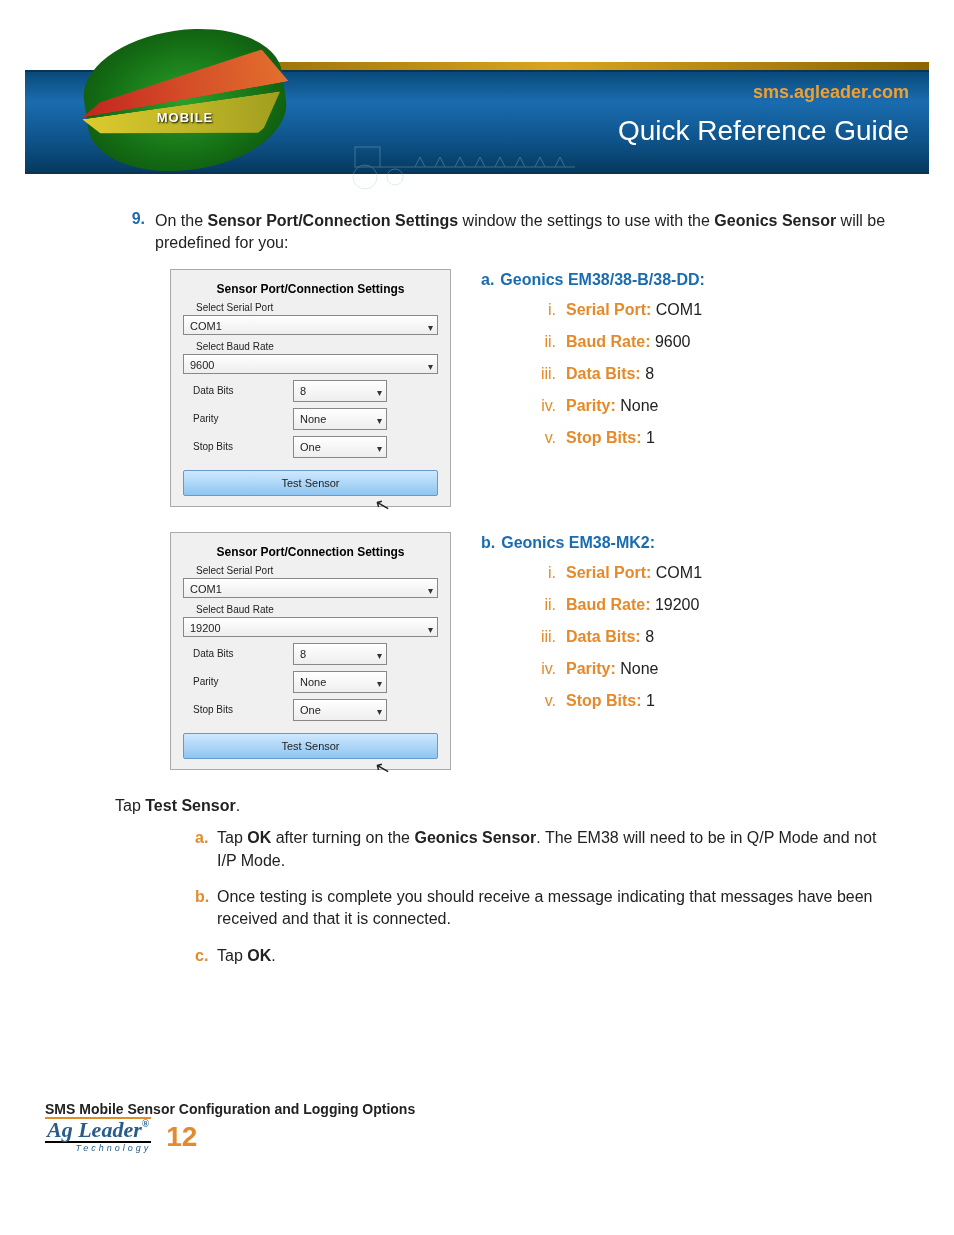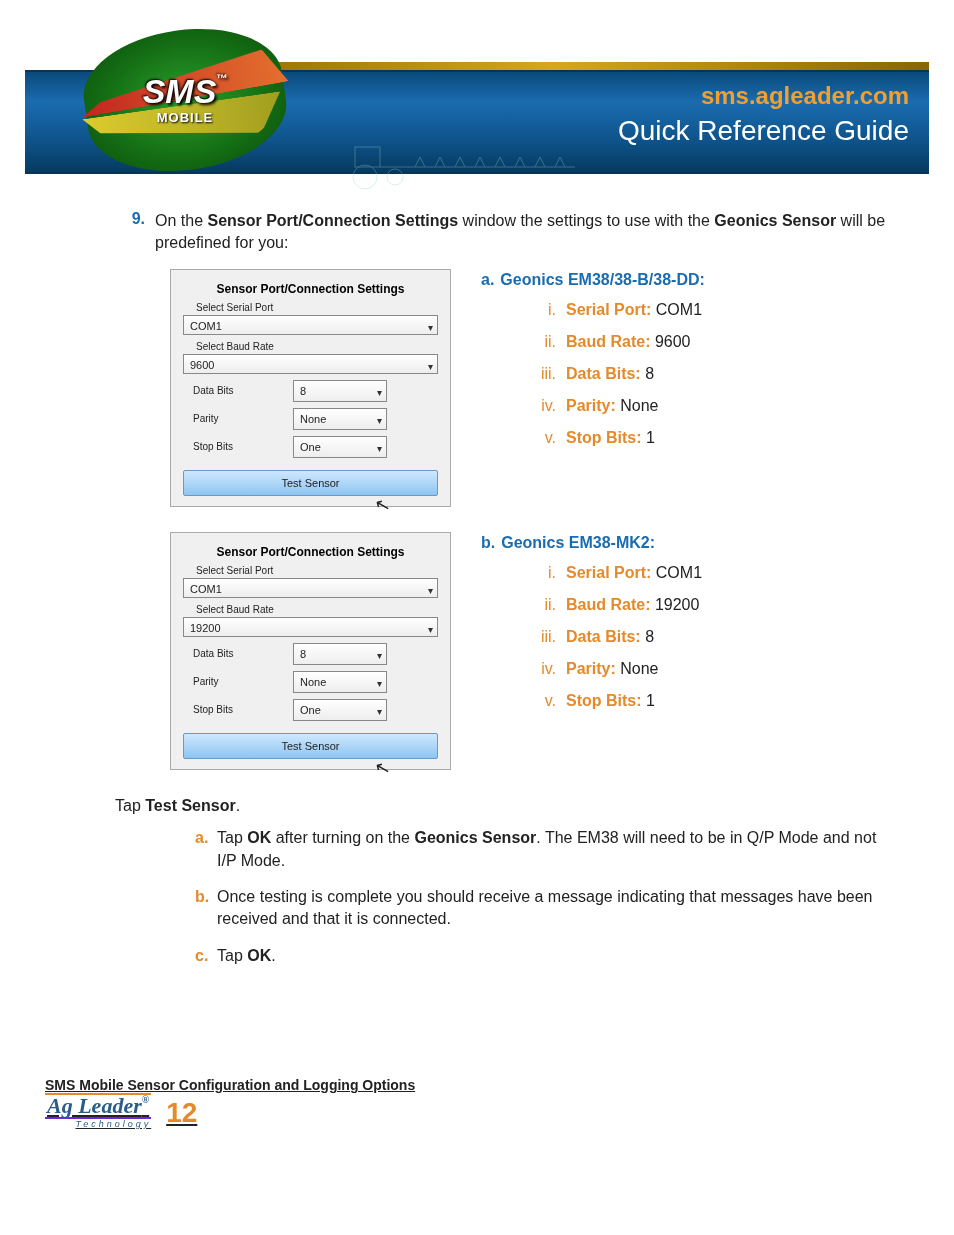--- a/index.html
+++ b/index.html
@@ -93,21 +93,21 @@
     color: #fff;
     letter-spacing: 1px;
     text-shadow: 1px 1px 2px #000;
   }
   .banner-url {
     position: absolute;
     right: 20px;
     top: 62px;
     color: #f0a030;
     font-weight: bold;
-    font-size: 24px;
+    font-size: 18px;
   }
   .banner-title {
     position: absolute;
     right: 20px;
     top: 95px;
     color: #fff;
     font-weight: 500;
     font-size: 28px;
     font-family: "Segoe UI", Arial, sans-serif;
   }
@@ -223,36 +223,35 @@
     font-family: "Segoe UI", Arial, sans-serif;
   }
   .spec-label { color: #e58a2a; font-weight: 600; font-family: "Segoe UI", Arial, sans-serif; }
   .spec-val { color: #222; }
 
   .sublist { margin: 10px 0 0 80px; }
   .subitem { display:flex; margin-bottom: 14px; line-height:1.4; font-size:16px;}
   .subletter { color: #e58a2a; font-weight: bold; width: 22px; flex-shrink:0;}
 
   .footer {
-    margin: 96px 45px 0 45px;
+    margin: 120px 45px 0 45px;
     border-top: none;
     font-size: 13px;
-    text-decoration: underline;
   }
   .footer-title { font-weight: bold; font-size: 14px;}
   .footer-row { display:flex; align-items:flex-end; justify-content:space-between;}
   .footer-left {}
   .agleader {
     font-family: "Times New Roman", serif;
     font-style: italic;
     font-weight: bold;
     font-size: 22px;
     color: #2a5c8a;
     border-top: 2px solid #e58a2a;
-    border-bottom: 2px solid #6d28d9;
+    border-bottom: 2px solid #000000;
     padding: 0 2px;
     line-height: 1;
   }
   .agleader .reg { font-size:10px; vertical-align: top; font-style:normal;}
   .agleader-sub { font-size:9px; color:#2a5c8a; letter-spacing:3px; text-align:right; font-style:italic;}
   .pagenum { color: #e58a2a; font-size: 28px; font-weight:bold; margin-left:15px;}
 </style>
 </head>
 <body>
 
@@ -269,21 +268,20 @@
         <path d="M80 35 l5 -10 l5 10 M100 35 l5 -10 l5 10 M120 35 l5 -10 l5 10 M140 35 l5 -10 l5 10 M160 35 l5 -10 l5 10 M180 35 l5 -10 l5 10 M200 35 l5 -10 l5 10 M220 35 l5 -10 l5 10"></path>
       </g>
         </svg>
     </div>
   </div>
   <div class="sms-logo">
     <div class="logo-swoosh">
       <div class="swoosh-back"></div>
       <div class="swoosh-arrow1"></div>
       <div class="swoosh-arrow2"></div>
-      <div class="sms-text"><span>SMS</span><span class="sms-tm">™</span></div>
       <div class="sms-mobile">MOBILE</div>
     </div>
   </div>
   <div class="banner-url">sms.agleader.com</div>
   <div class="banner-title">Quick Reference Guide</div>
 </div>
 
 <div class="content">
 
   <div class="step">

